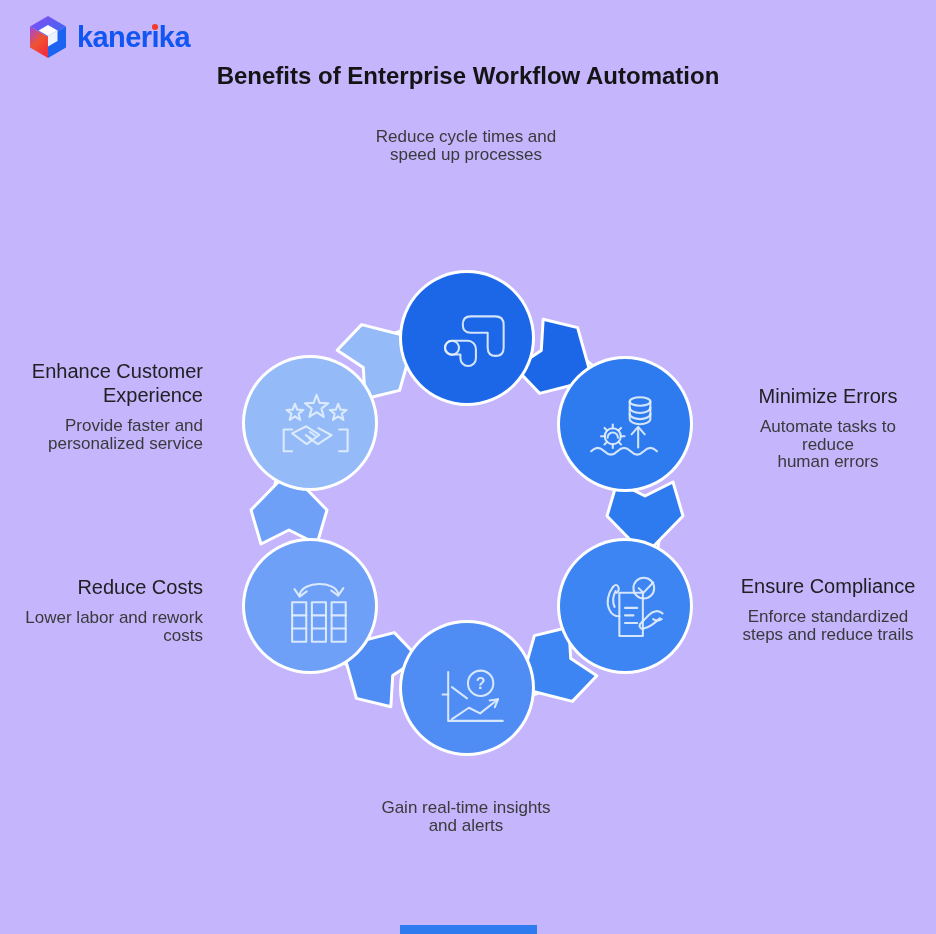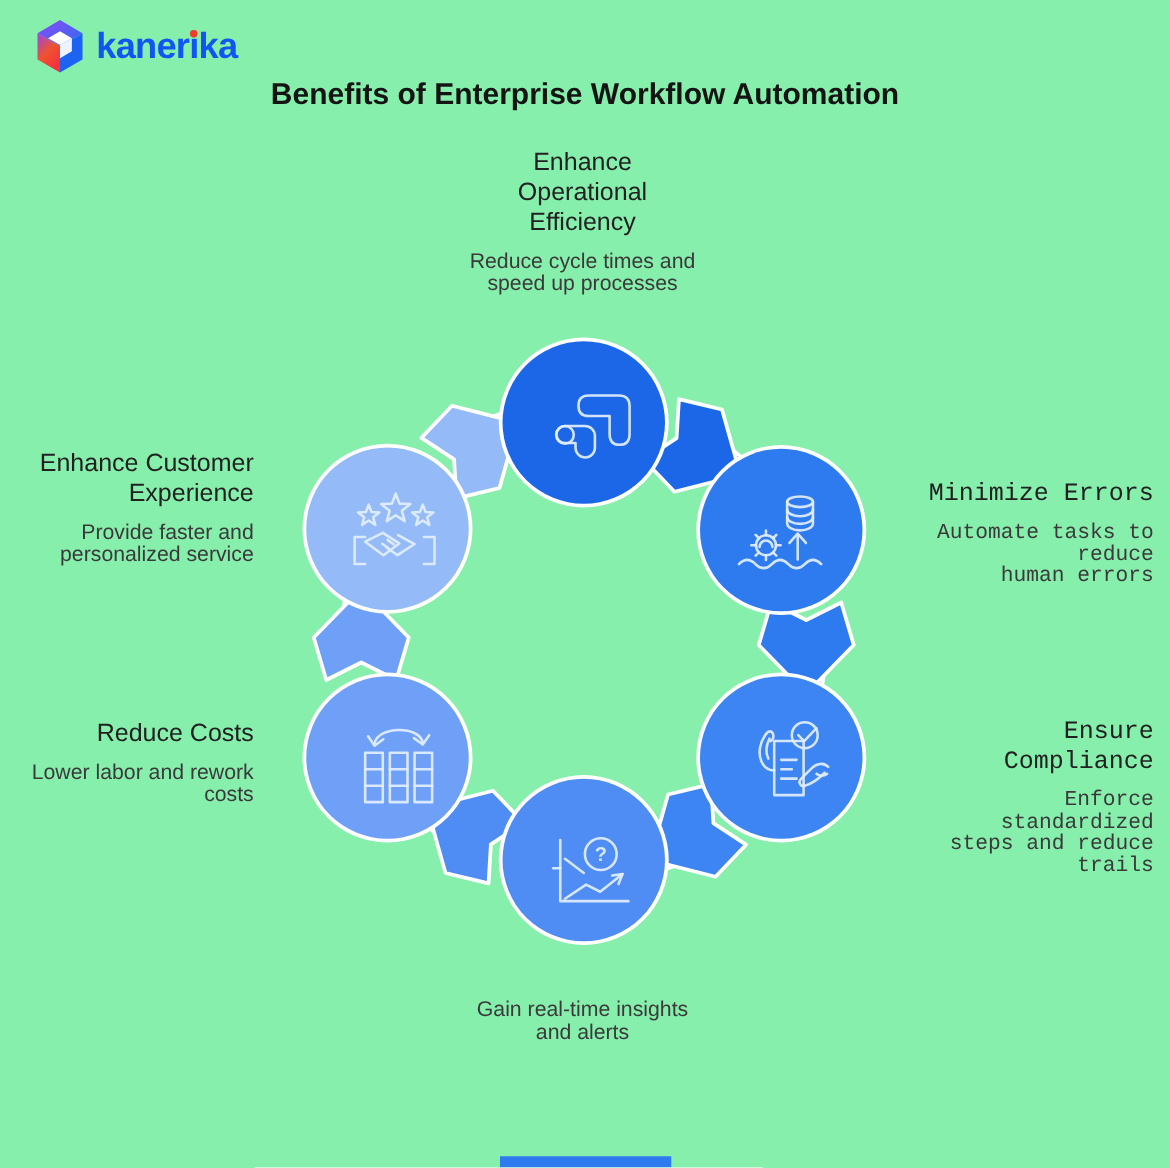--- a/index.html
+++ b/index.html
@@ -1,33 +1,33 @@
 <!DOCTYPE html>
 <html><head>
 <meta charset="utf-8">
 <style>
   html,body{margin:0;padding:0;background:#ffffff;}
-  .canvas{position:relative;width:936px;height:934px;background:#86efac;overflow:hidden;
+  .canvas{position:relative;width:936px;height:934px;background:#c4b5fd;overflow:hidden;
           font-family:"Liberation Sans",sans-serif;}
 
   
   .logo{position:absolute;left:28px;top:14px;display:flex;align-items:center;gap:9px;}
   .logo-text{font-size:29px;font-weight:700;color:#1156f1;letter-spacing:-0.6px;line-height:34px;}
   .logo-i{position:relative;display:inline-block;}
   .logo-dot{position:absolute;left:1px;top:4px;width:5.5px;height:5.5px;border-radius:50%;background:#f23d2e;}
 
   
   .main-title{position:absolute;left:0;top:62px;width:936px;text-align:center;
               font-size:24px;font-weight:700;color:#141414;}
 
   
   .step{position:absolute;}
   .step .t{font-size:20px;line-height:24px;color:#212121;white-space:pre-line;}
   .step .d{font-size:17px;line-height:17.5px;color:#3a3a3a;white-space:pre-line;margin-top:10px;}
-  .tc{text-align:center;} .tl{text-align:right;font-family:Liberation Mono, monospace;} .tr{text-align:right;}
+  .tc{text-align:center;} .tl{text-align:center;} .tr{text-align:right;}
   .s-top{left:316px;top:118px;width:300px;}
   .s-errors{left:733px;top:384px;width:190px;}
   .s-compliance{left:733px;top:574px;width:190px;}
   .s-decision{left:316px;top:789px;width:300px;}
   .s-costs{left:13px;top:575px;width:190px;}
   .s-customer{left:13px;top:359px;width:190px;}
 
   
   .node{position:absolute;width:130px;height:130px;border-radius:50%;z-index:2;
         display:flex;align-items:center;justify-content:center;box-shadow:0 0 0 3px #ffffff;}
@@ -84,23 +84,20 @@
       <polygon points="38,12.5 20,23 20,44 38,33.5" fill="#1d63f2"></polygon>
       <polygon points="20,11 29.5,16.5 20,22 10.5,16.5" fill="#ffffff"></polygon>
       <polygon points="20,22 29.5,16.5 29.5,27 20,32.5" fill="#ffffff" opacity="0.92"></polygon>
     </svg>
     <div class="logo-text"><span>kaner</span><span class="logo-i"><span>ı</span><span class="logo-dot"></span></span><span>ka</span></div>
   </div>
 
   <div class="main-title">Benefits of Enterprise Workflow Automation</div>
 
   <div class="step s-top tc">
-    <div class="t">Enhance
-Operational
-Efficiency</div>
     <div class="d">Reduce cycle times and
 speed up processes</div>
   </div>
   <div class="step s-errors tl">
     <div class="t">Minimize Errors</div>
     <div class="d">Automate tasks to reduce
 human errors</div>
   </div>
   <div class="step s-compliance tl">
     <div class="t">Ensure Compliance</div>

